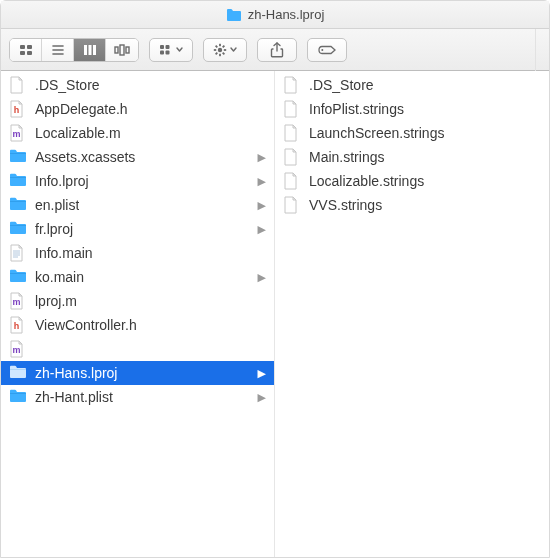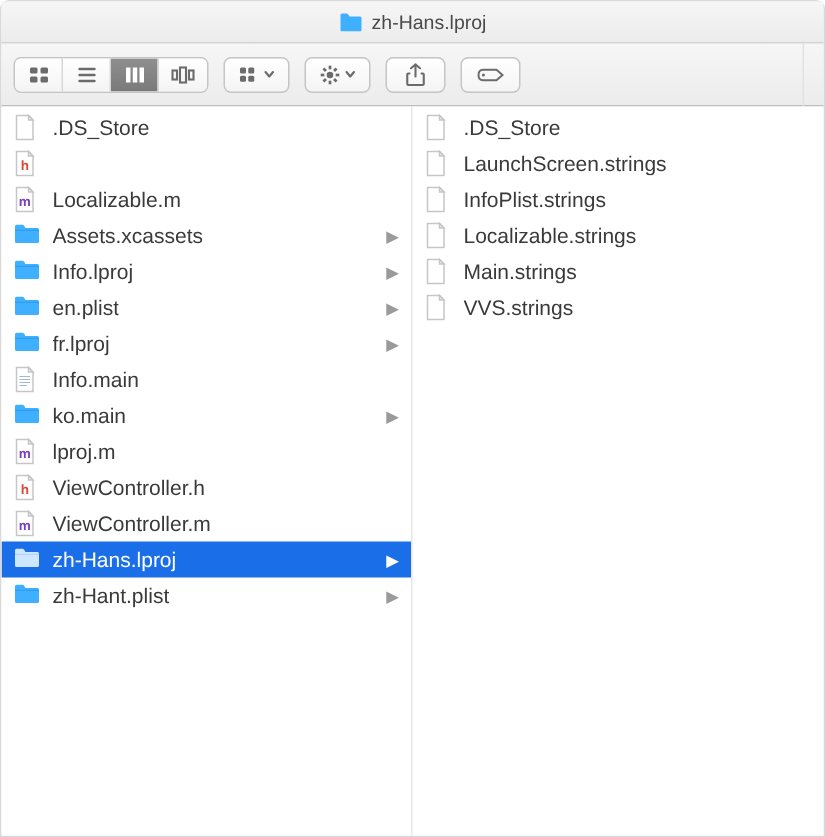--- a/index.html
+++ b/index.html
@@ -162,20 +162,21 @@
           <span class="label">.DS_Store</span>
         </div>
         <div class="row">
           <span class="file-icon">
             <svg width="15" height="18" viewBox="0 0 15 18">
     <path d="M2 1 L10 1 L13 4 L13 17 L2 17 Z" fill="#fff" stroke="#c6c6c6" stroke-width="1"></path>
     <path d="M10 1 L10 4 L13 4 Z" fill="#eee" stroke="#c6c6c6" stroke-width="1"></path>
     <text x="7.5" y="13" font-size="9" font-family="Arial" font-weight="600" text-anchor="middle" fill="#d94a3a">h</text>
   </svg>
           </span>
+          <span class="label">AppDelegate.h</span>
         </div>
         <div class="row">
           <span class="file-icon">
             <svg width="15" height="18" viewBox="0 0 15 18">
     <path d="M2 1 L10 1 L13 4 L13 17 L2 17 Z" fill="#fff" stroke="#c6c6c6" stroke-width="1"></path>
     <path d="M10 1 L10 4 L13 4 Z" fill="#eee" stroke="#c6c6c6" stroke-width="1"></path>
     <text x="7.5" y="13" font-size="9" font-family="Arial" font-weight="600" text-anchor="middle" fill="#7a3fbf">m</text>
   </svg>
           </span>
           <span class="label">Localizable.m</span>
@@ -266,21 +267,20 @@
           <span class="label">ViewController.h</span>
         </div>
         <div class="row">
           <span class="file-icon">
             <svg width="15" height="18" viewBox="0 0 15 18">
     <path d="M2 1 L10 1 L13 4 L13 17 L2 17 Z" fill="#fff" stroke="#c6c6c6" stroke-width="1"></path>
     <path d="M10 1 L10 4 L13 4 Z" fill="#eee" stroke="#c6c6c6" stroke-width="1"></path>
     <text x="7.5" y="13" font-size="9" font-family="Arial" font-weight="600" text-anchor="middle" fill="#7a3fbf">m</text>
   </svg>
           </span>
-          <span class="label">ViewController.m</span>
         </div>
         <div class="row selected">
           <span class="file-icon">
             <svg width="18" height="15" viewBox="0 0 18 15">
       <path d="M1 4 L1 13 Q1 14 2 14 L16 14 Q17 14 17 13 L17 5 Q17 4 16 4 L8 4 L7 2.3 Q6.6 1.8 6 1.8 L2 1.8 Q1 1.8 1 2.8 Z" fill="#cfe6ff"></path>
       <path d="M1 5.5 L17 5.5" stroke="#a8d2f5" stroke-width="0.8"></path>
     </svg>
           </span>
           <span class="label">zh-Hans.lproj</span>
           <span class="chev">▶</span>
@@ -308,58 +308,58 @@
           <span class="label">.DS_Store</span>
         </div>
         <div class="row">
           <span class="file-icon">
             <svg width="15" height="18" viewBox="0 0 15 18">
     <path d="M2 1 L10 1 L13 4 L13 17 L2 17 Z" fill="#fff" stroke="#c6c6c6" stroke-width="1"></path>
     <path d="M10 1 L10 4 L13 4 Z" fill="#eee" stroke="#c6c6c6" stroke-width="1"></path>
 
   </svg>
           </span>
+          <span class="label">InfoPlist.strings</span>
+        </div>
+        <div class="row">
+          <span class="file-icon">
+            <svg width="15" height="18" viewBox="0 0 15 18">
+    <path d="M2 1 L10 1 L13 4 L13 17 L2 17 Z" fill="#fff" stroke="#c6c6c6" stroke-width="1"></path>
+    <path d="M10 1 L10 4 L13 4 Z" fill="#eee" stroke="#c6c6c6" stroke-width="1"></path>
+
+  </svg>
+          </span>
           <span class="label">LaunchScreen.strings</span>
         </div>
         <div class="row">
           <span class="file-icon">
             <svg width="15" height="18" viewBox="0 0 15 18">
     <path d="M2 1 L10 1 L13 4 L13 17 L2 17 Z" fill="#fff" stroke="#c6c6c6" stroke-width="1"></path>
     <path d="M10 1 L10 4 L13 4 Z" fill="#eee" stroke="#c6c6c6" stroke-width="1"></path>
 
   </svg>
           </span>
-          <span class="label">InfoPlist.strings</span>
+          <span class="label">Main.strings</span>
         </div>
         <div class="row">
           <span class="file-icon">
             <svg width="15" height="18" viewBox="0 0 15 18">
     <path d="M2 1 L10 1 L13 4 L13 17 L2 17 Z" fill="#fff" stroke="#c6c6c6" stroke-width="1"></path>
     <path d="M10 1 L10 4 L13 4 Z" fill="#eee" stroke="#c6c6c6" stroke-width="1"></path>
 
   </svg>
           </span>
           <span class="label">Localizable.strings</span>
         </div>
         <div class="row">
           <span class="file-icon">
             <svg width="15" height="18" viewBox="0 0 15 18">
     <path d="M2 1 L10 1 L13 4 L13 17 L2 17 Z" fill="#fff" stroke="#c6c6c6" stroke-width="1"></path>
     <path d="M10 1 L10 4 L13 4 Z" fill="#eee" stroke="#c6c6c6" stroke-width="1"></path>
 
   </svg>
           </span>
-          <span class="label">Main.strings</span>
-        </div>
-        <div class="row">
-          <span class="file-icon">
-            <svg width="15" height="18" viewBox="0 0 15 18">
-    <path d="M2 1 L10 1 L13 4 L13 17 L2 17 Z" fill="#fff" stroke="#c6c6c6" stroke-width="1"></path>
-    <path d="M10 1 L10 4 L13 4 Z" fill="#eee" stroke="#c6c6c6" stroke-width="1"></path>
-
-  </svg>
-          </span>
           <span class="label">VVS.strings</span>
         </div>
       </div>
   </div>
 
 </div>
 
 </body></html>

